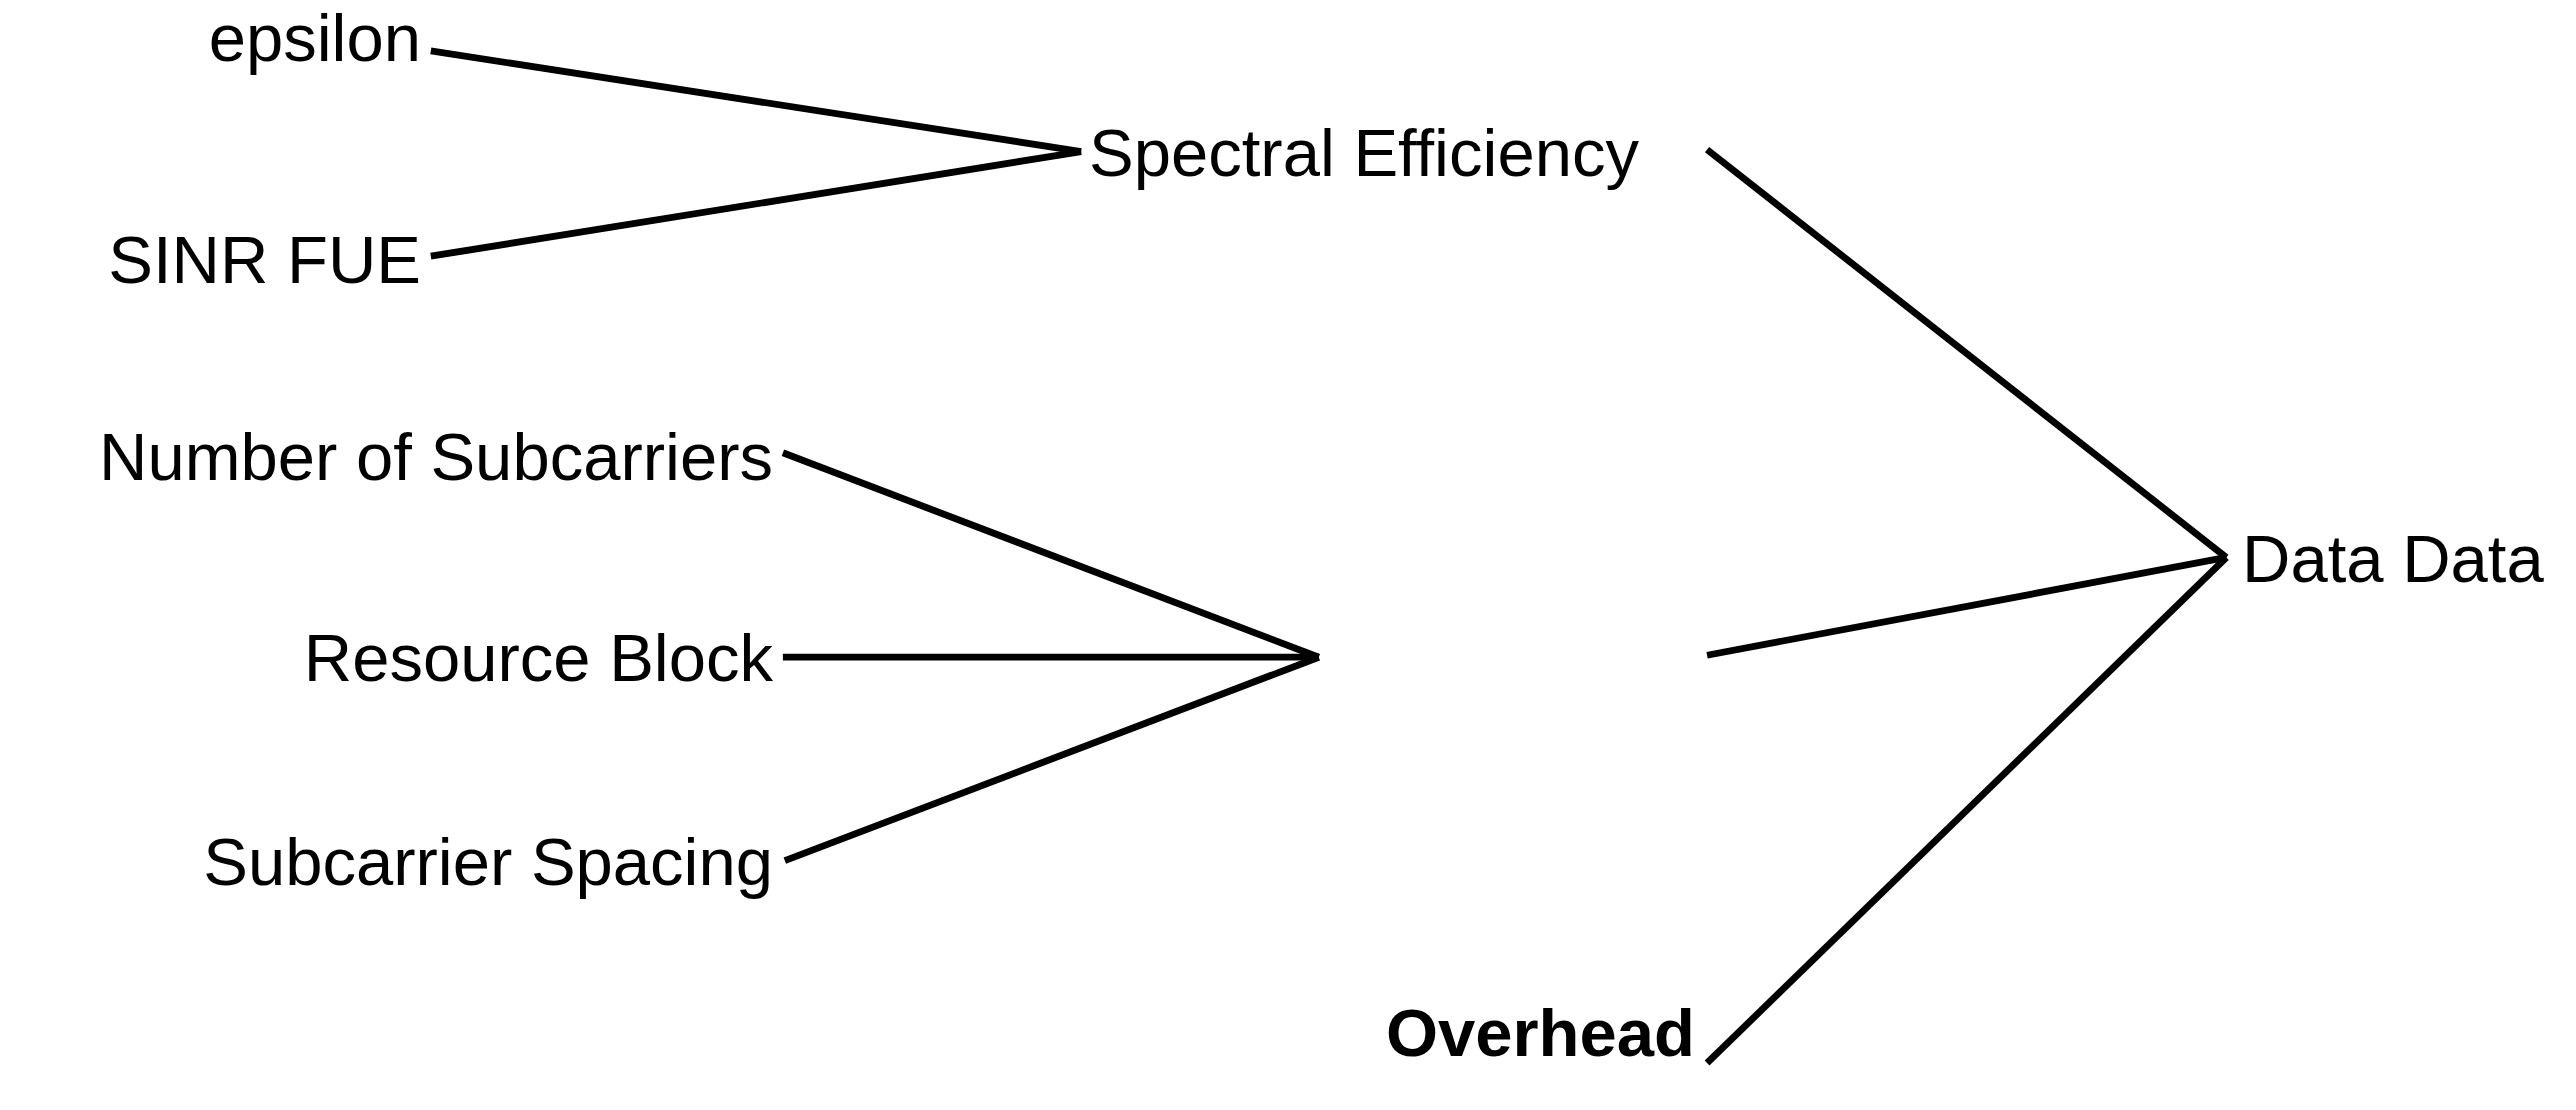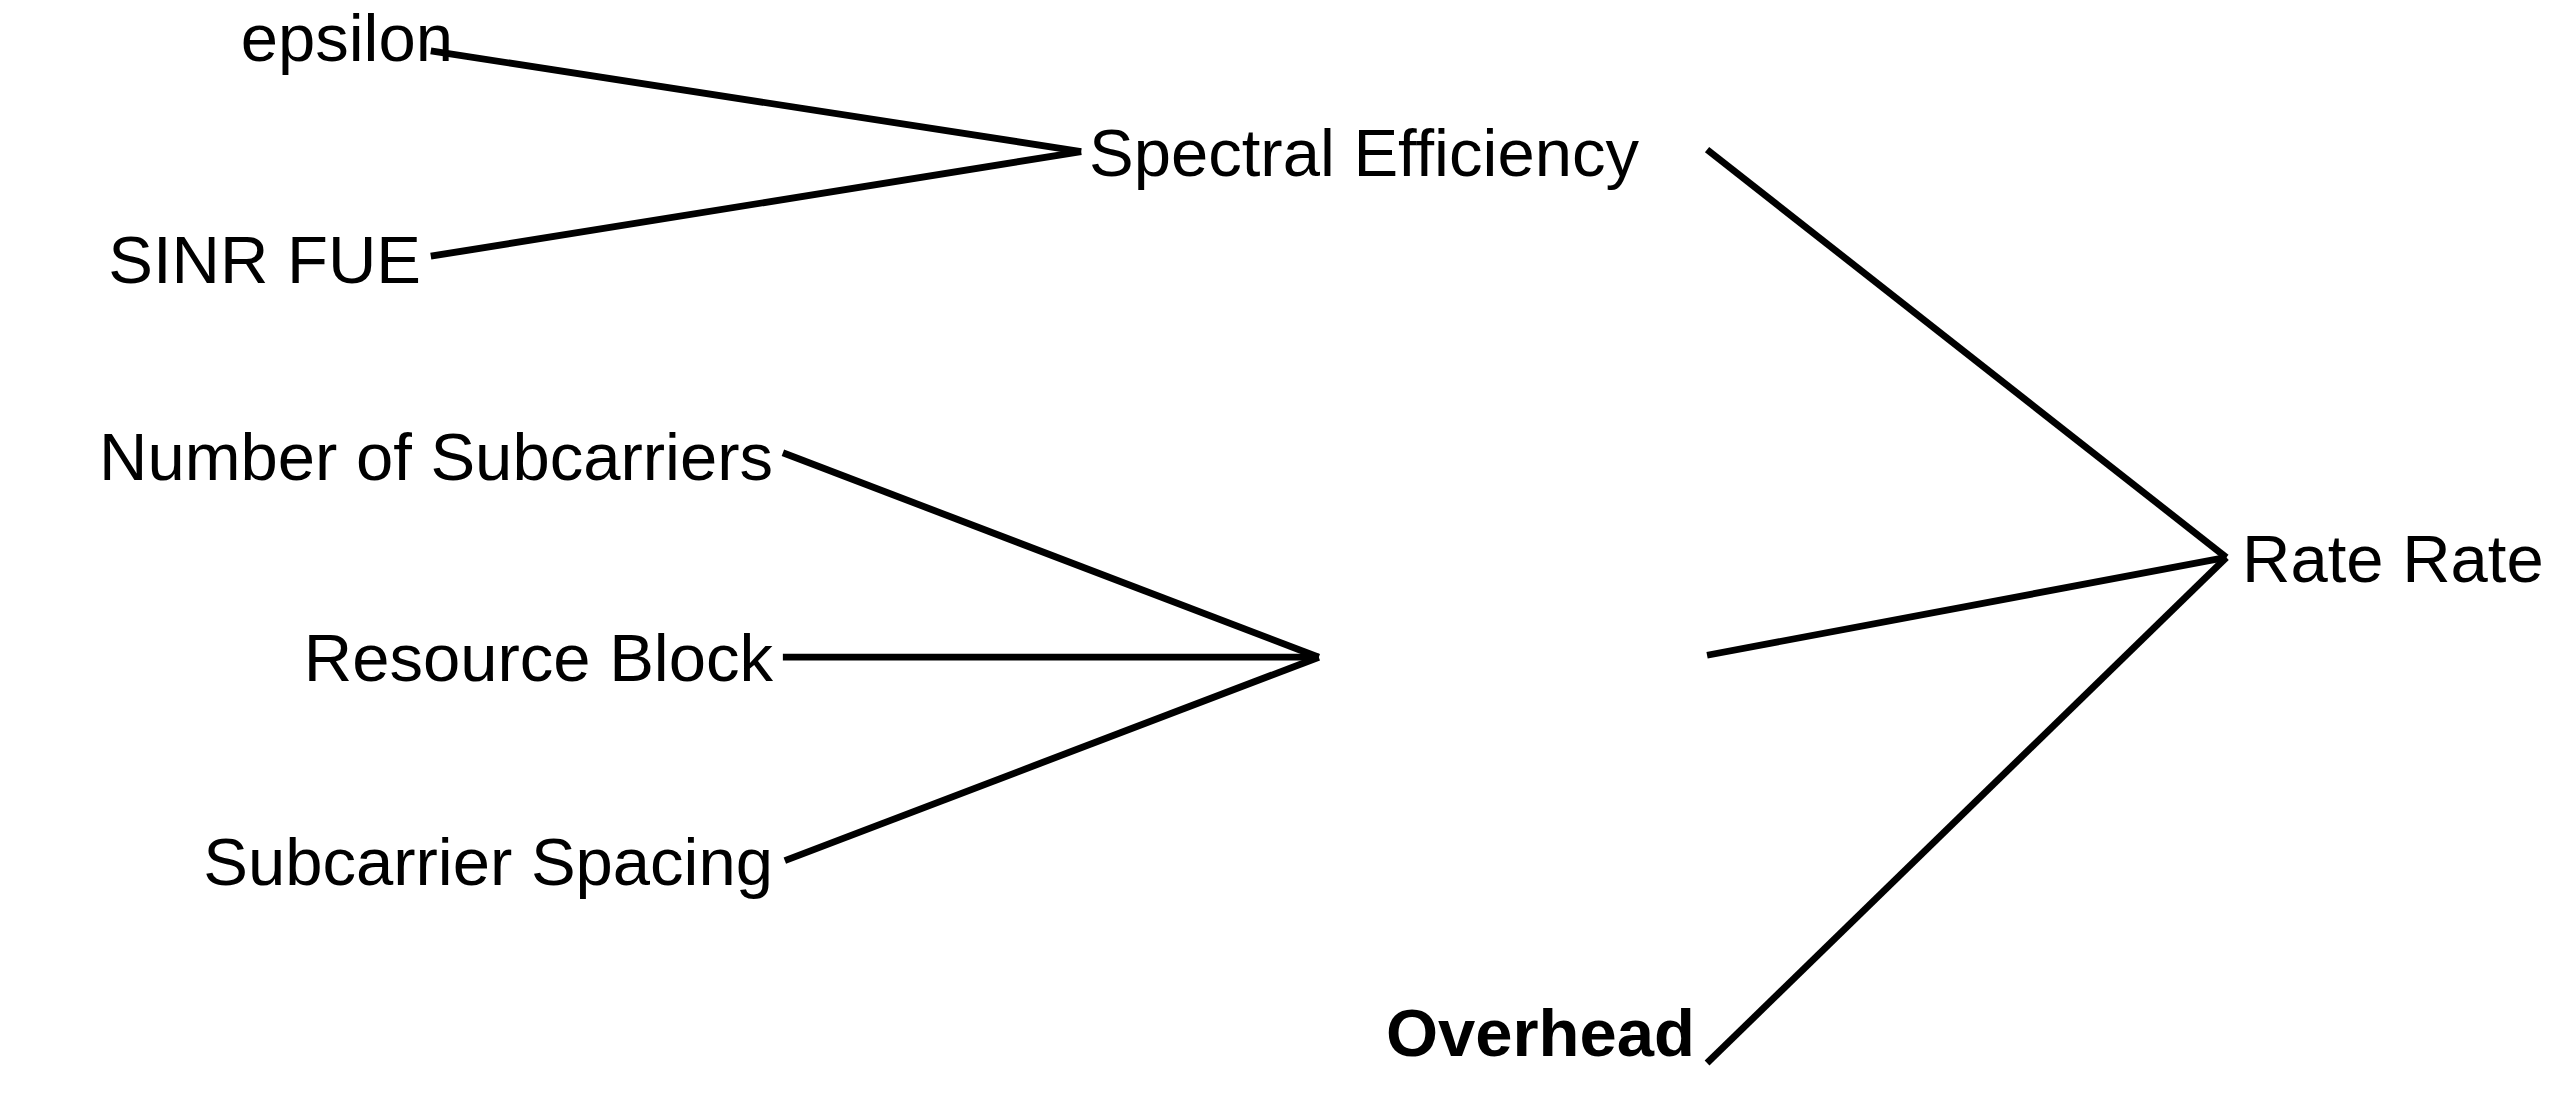--- a/index.html
+++ b/index.html
@@ -52,31 +52,31 @@
         <line x1="440" y1="262" x2="1105" y2="155" stroke="#000000" stroke-width="7"></line>
         <line x1="800" y1="463" x2="1348" y2="672" stroke="#000000" stroke-width="7"></line>
         <line x1="800" y1="672" x2="1348" y2="672" stroke="#000000" stroke-width="7"></line>
         <line x1="802" y1="880" x2="1348" y2="672" stroke="#000000" stroke-width="7"></line>
         <line x1="1745" y1="153" x2="2276" y2="570" stroke="#000000" stroke-width="7"></line>
         <line x1="1745" y1="670" x2="2276" y2="570" stroke="#000000" stroke-width="7"></line>
         <line x1="1745" y1="1087" x2="2276" y2="570" stroke="#000000" stroke-width="7"></line>
       </g>
   </svg>
 
-  <div class="node-label anchor-right" style="left:421px; top:37px;margin-left:32px;">epsilon</div>
+  <div class="node-label anchor-right" style="left:421px; top:37px;">epsilon</div>
 
   <div class="node-label anchor-right" style="left:421px; top:259px;text-align:right;">SINR FUE</div>
 
   <div class="node-label anchor-right" style="left:773px; top:456px;">Number of Subcarriers</div>
 
   <div class="node-label anchor-right" style="left:773px; top:657px;">Resource Block</div>
 
   <div class="node-label anchor-right" style="left:773px; top:861px;">Subcarrier Spacing</div>
 
   <div class="node-label anchor-right" style="left:1695px; top:1032px;font-weight:bold;">Overhead</div>
 
   <div class="node-label anchor-left" style="left:1089px; top:152px;">Spectral Efficiency</div>
 
 
-  <div class="node-label anchor-left" style="left:2242px; top:558px;">Rate Rate</div>
+  <div class="node-label anchor-left" style="left:2242px; top:558px;">Data Data</div>
 
 </div>
 
 
 </body></html>

